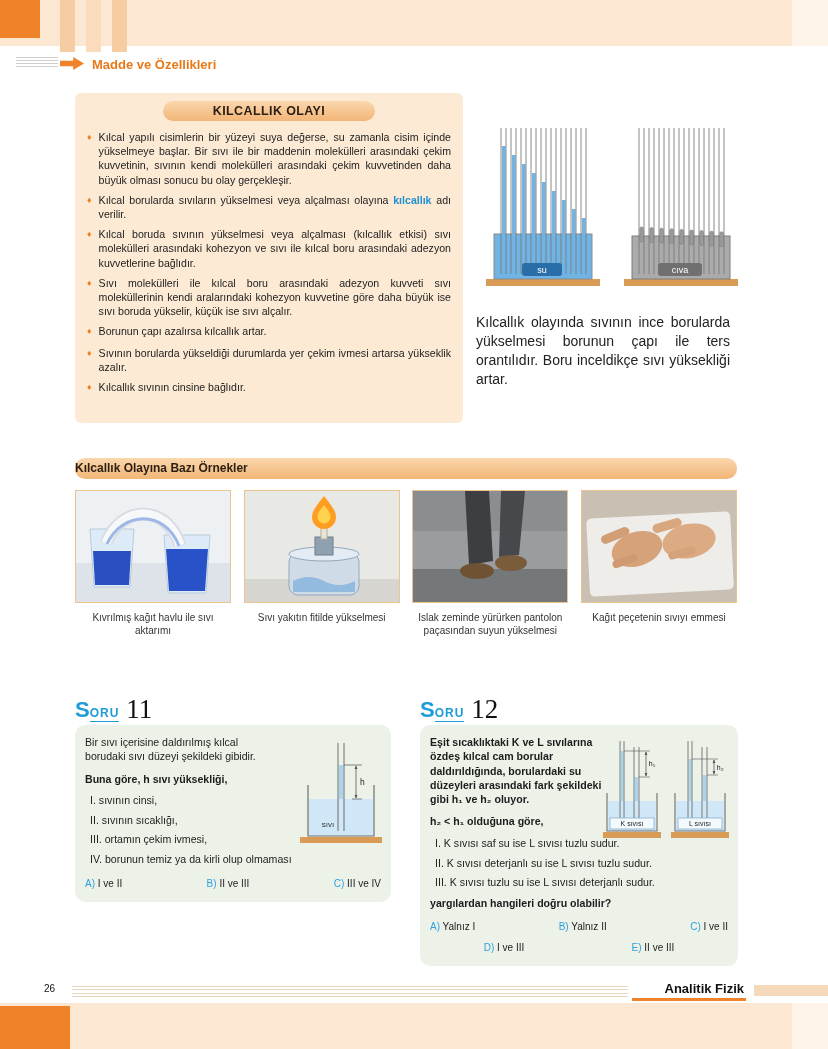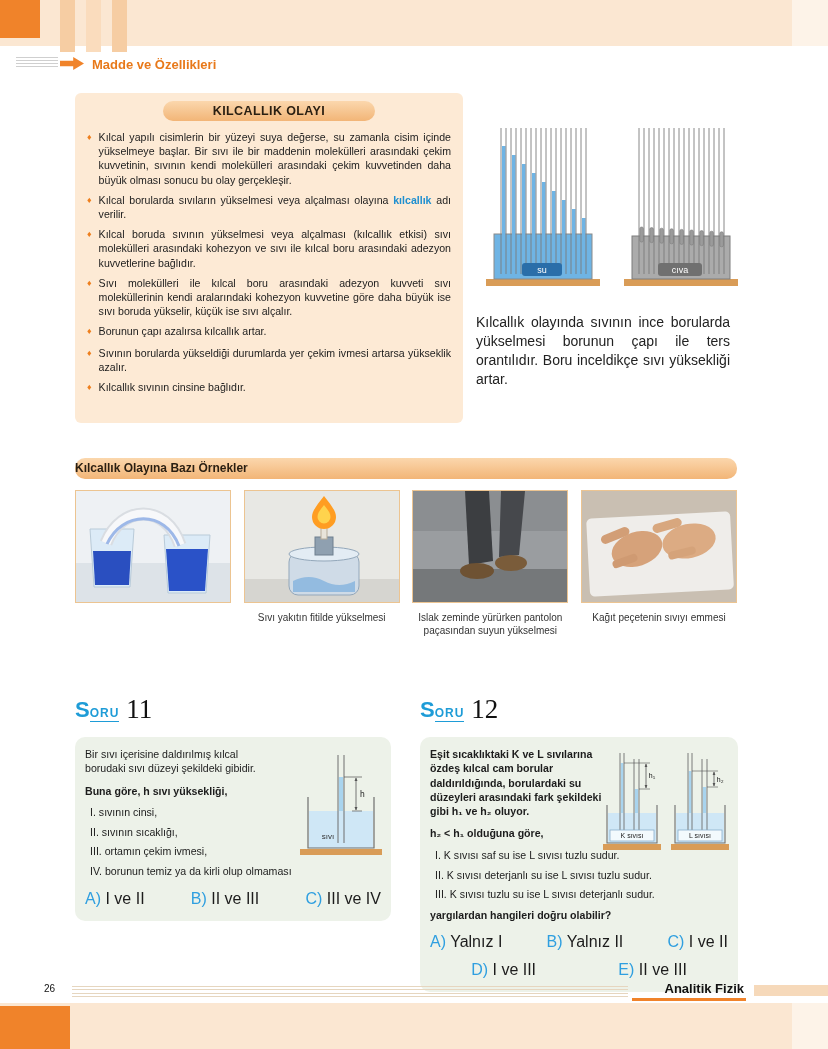--- a/index.html
+++ b/index.html
@@ -50,33 +50,33 @@
     font-weight:bold; font-size:12px; color:#2a1f12; }
   .cards { position:absolute; left:75px; top:490px; width:662px; display:flex; justify-content:space-between; }
   .card { width:156px; }
   .photo { width:156px; height:113px; border:1px solid #ecc491; background:#fff; overflow:hidden; }
   .card figcaption { margin-top:8px; font-size:10px; color:#333; text-align:center; line-height:1.3; }
 
   
   .question { position:absolute; width:316px; }
   .q11 { left:75px;  top:694px; }
   .q12 { left:420px; top:694px; width:318px; }
-  .q-header { display:flex; align-items:flex-end; gap:7px; margin-bottom:16px; height:27px; }
+  .q-header { display:flex; align-items:flex-end; gap:7px; margin-bottom:4px; height:27px; }
   .soru { color:#1e9cd7; font-weight:bold; line-height:1; }
   .soru .big-s { font-size:22px; }
   .soru .rest { font-size:12px; letter-spacing:1px; border-bottom:1.5px solid #1e9cd7; padding-bottom:1px; }
   .q-number { font-family:"Liberation Serif", serif; font-size:27px; color:#111; line-height:.9; }
   .q-box { position:relative; background:#edf2e9; border-radius:10px; padding:10px 10px 13px; font-size:10.6px; }
   .q-box p { margin-bottom:8px; line-height:1.35; }
   .q-bold { font-weight:bold; }
   .q-items div { margin-bottom:6px; padding-left:5px; line-height:1.3; }
   .q-diagram { position:absolute; top:10px; right:5px; }
   .q11 .wrap-right { margin-right:104px; }
   .q12 .wrap-right { margin-right:126px;font-weight:bold; }
-  .options-row { display:flex; justify-content:space-between; margin-top:11px; font-size:16px;text-align:right; }
+  .options-row { display:flex; justify-content:space-between; margin-top:11px; font-size:10px;text-align:right; }
   .options-row.second { justify-content:space-around; margin-top:10px; }
   .opt-letter { color:#2f9fe0; font-weight:normal; }
 
   
   .footer { position:absolute; left:0; top:980px; width:828px; height:22px; }
   .page-num { position:absolute; left:44px; top:3px; font-size:10px; color:#111; }
   .footer-lines { position:absolute; left:72px; top:6px; width:556px; height:11px;
     background:repeating-linear-gradient(to bottom,#e6d6bf 0 1px, transparent 1px 3.5px); }
   .brand { position:absolute; left:632px; top:1px; width:112px; text-align:right; font-weight:bold; font-size:13px; color:#111; }
   .brand-underline { position:absolute; left:632px; top:18px; width:114px; height:3px; background:#f0832a; }
@@ -225,20 +225,21 @@
           <rect y="72" width="156" height="41" fill="#dde3e8"></rect>
           <polygon points="14,38 58,38 54,96 18,96" fill="#dcebf7" stroke="#b9cbd9"></polygon>
           <polygon points="17,60 55,60 53,94 19,94" fill="#2a4fc0"></polygon>
           <polygon points="88,44 134,44 130,102 92,102" fill="#dcebf7" stroke="#b9cbd9"></polygon>
           <polygon points="90,58 132,58 129,100 93,100" fill="#2a52c8"></polygon>
           <path d="M30,52 C 45,14 90,12 104,54" fill="none" stroke="#d9dde2" stroke-width="13"></path>
           <path d="M30,52 C 45,14 90,12 104,54" fill="none" stroke="#f7f8fa" stroke-width="9"></path>
           <path d="M31,53 C 46,20 89,18 103,55" fill="none" stroke="#9db8e8" stroke-width="3"></path>
         </svg>
       </div>
+      <figcaption>Kıvrılmış kağıt havlu ile sıvı aktarımı</figcaption>
     </figure>
 
     <figure class="card">
       <div class="photo">
         <svg width="156" height="113" viewBox="0 0 156 113">
           <rect width="156" height="113" fill="#e8e8e4"></rect>
           <rect y="88" width="156" height="25" fill="#d6d5d0"></rect>
           <rect x="44" y="62" width="70" height="42" rx="9" fill="#cfdbe7" stroke="#93a7ba"></rect>
           <path d="M48,90 q 16,-8 31,0 q 15,8 31,0 v 11 h -62 z" fill="#7fb0dd" opacity="0.75"></path>
           <ellipse cx="79" cy="63" rx="35" ry="7" fill="#e3ecf4" stroke="#93a7ba"></ellipse>

